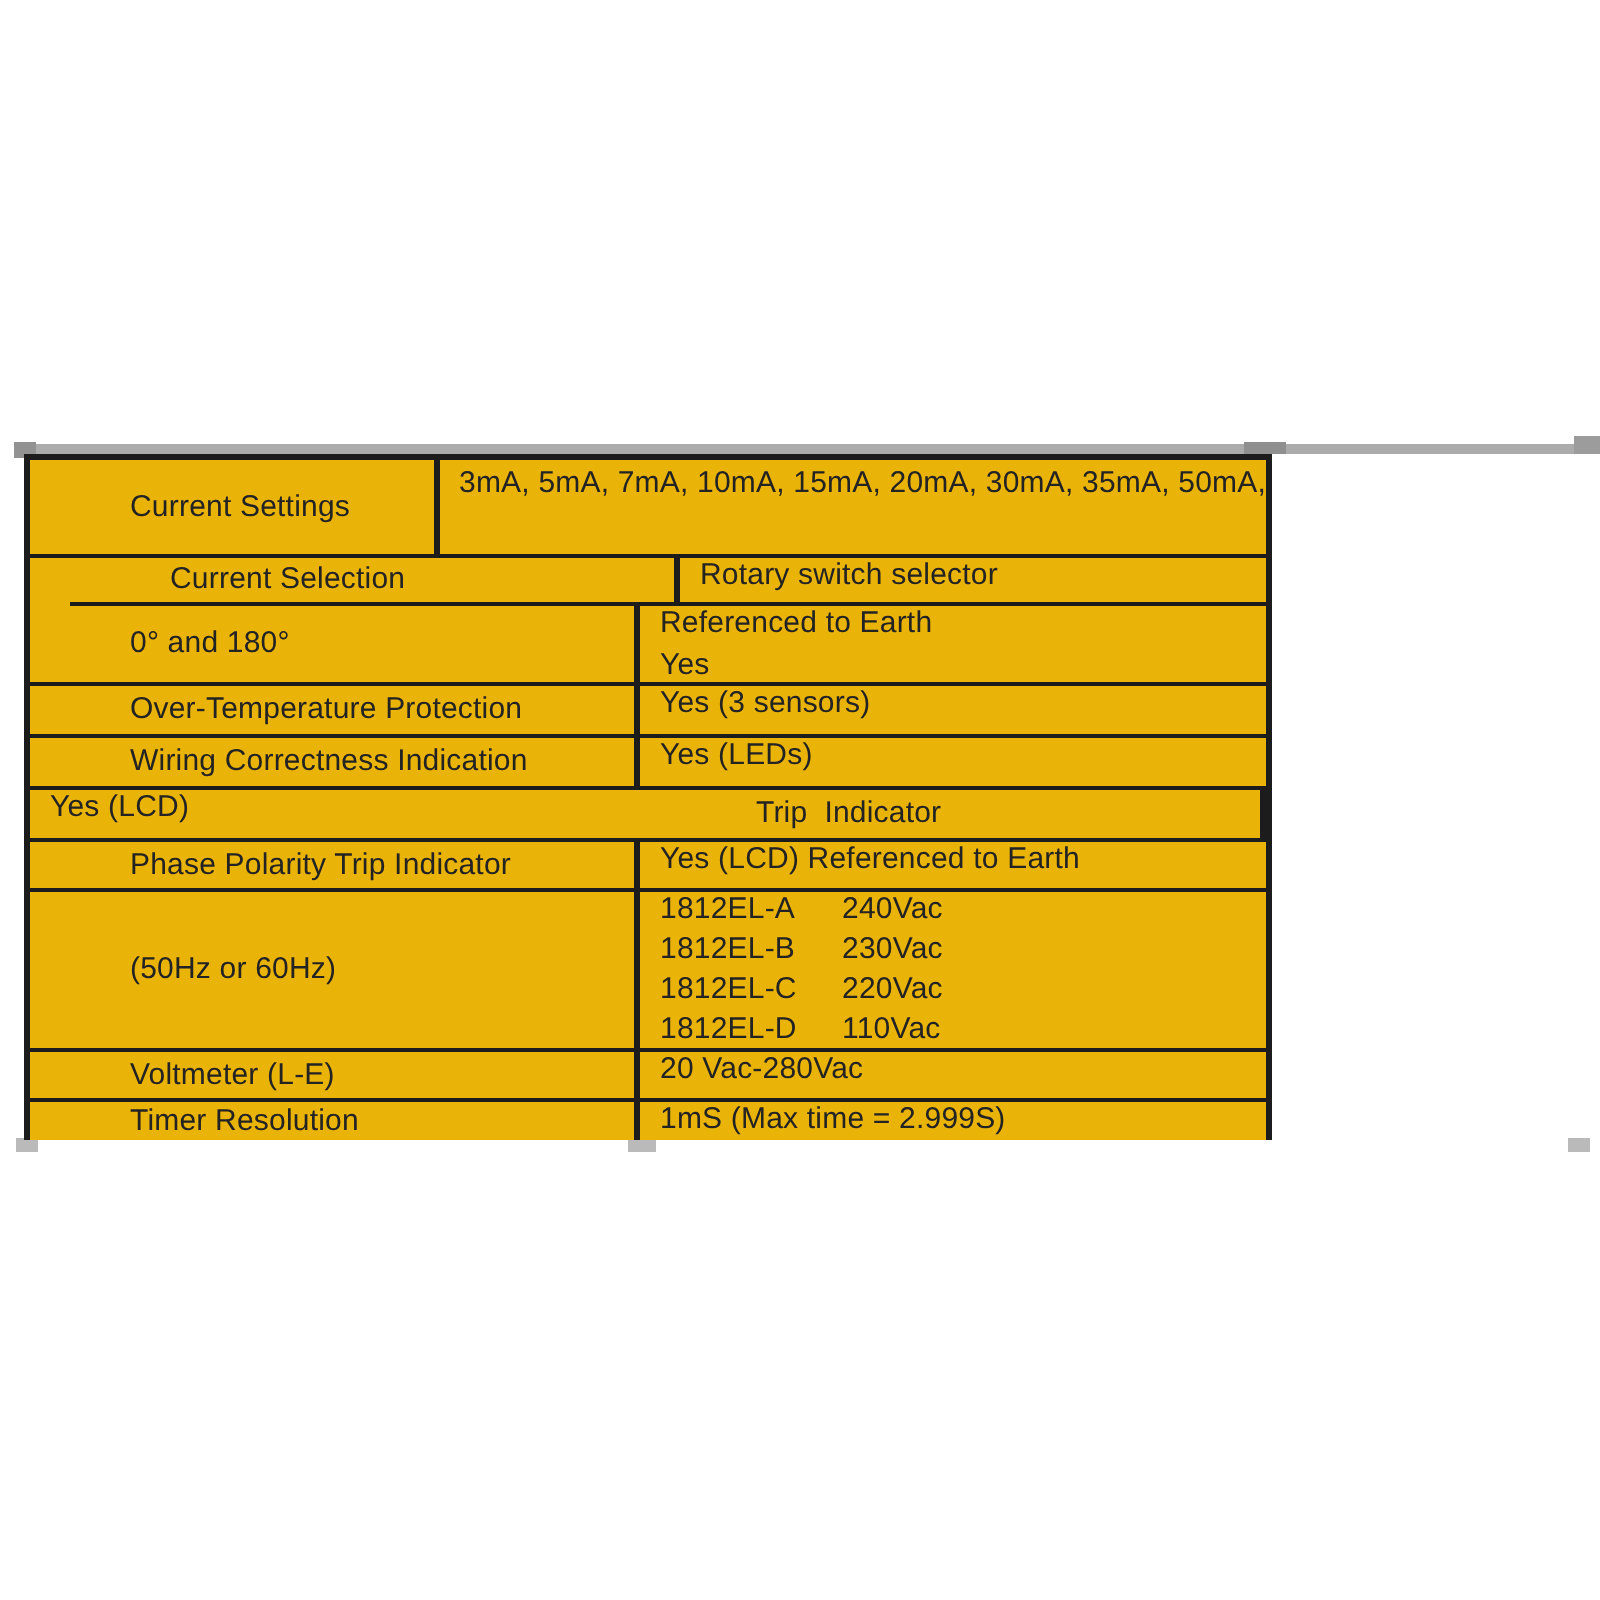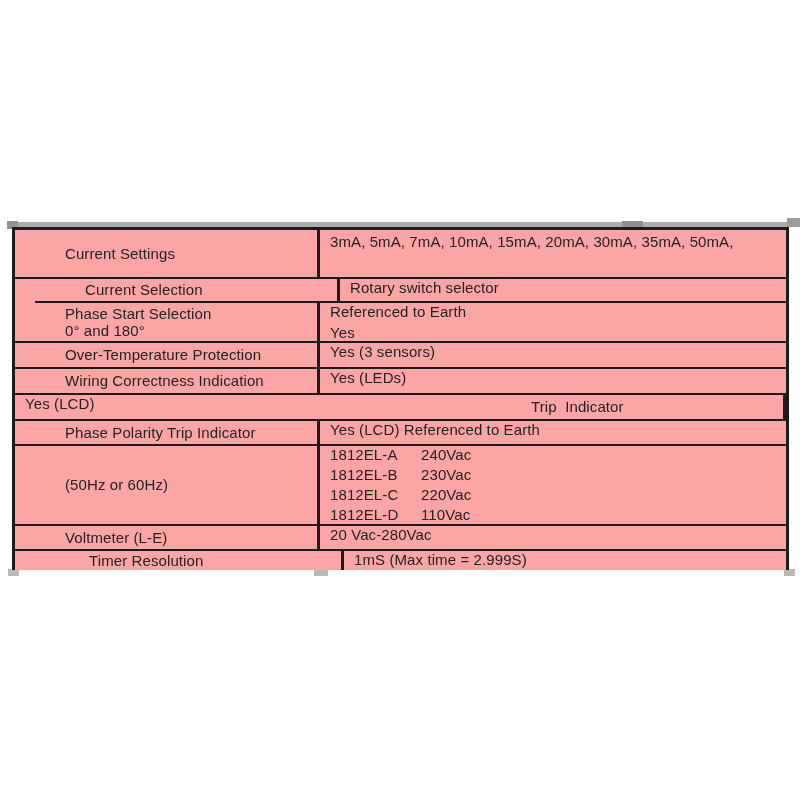--- a/index.html
+++ b/index.html
@@ -20,31 +20,31 @@
   .artifact.seg-right    { left: 787px; top: 218px; width: 13px;  height: 9px; background: #9c9c9c; }
   .artifact.stub-left    { left: 8px;   top: 569px; width: 11px;  height: 7px; background: #bababa; }
   .artifact.stub-mid     { left: 314px; top: 569px; width: 14px;  height: 7px; background: #bababa; }
   .artifact.stub-right   { left: 784px; top: 569px; width: 11px;  height: 7px; background: #bababa; }
 
   
   .spec-table {
     position: absolute;
     left: 12px;
     top: 227px;
-    width: 777px;
+    width: 624px;
     border-top: 3px solid #1c1c1c;
     border-left: 3px solid #1c1c1c;
     border-right: 3px solid #1c1c1c;
-    background: #fca5a5;
+    background: #eab308;
   }
   .row {
     display: flex;
     border-bottom: 2px solid #1c1c1c;
   }
-  .row.last { border-bottom: none; margin-left: 24px; }
+  .row.last { border-bottom: none; }
   .cell {
     display: flex;
     flex-direction: column;
     justify-content: center;
   }
   .cell.left {
     width: 305px;
     padding-left: 50px;
     border-right: 3px solid #1c1c1c;
   }
@@ -100,21 +100,20 @@
     <div class="cell left">
       <div class="line">Current Selection</div>
     </div>
     <div class="cell right">
       <div class="line">Rotary switch selector</div>
     </div>
   </div>
 
   <div class="row h40">
     <div class="cell left">
-      <div class="line">Phase Start Selection</div>
       <div class="line">0° and 180°</div>
     </div>
     <div class="cell right">
       <div class="line">Referenced to Earth</div>
       <div class="line">Yes</div>
     </div>
   </div>
 
   <div class="row h26">
     <div class="cell left">

